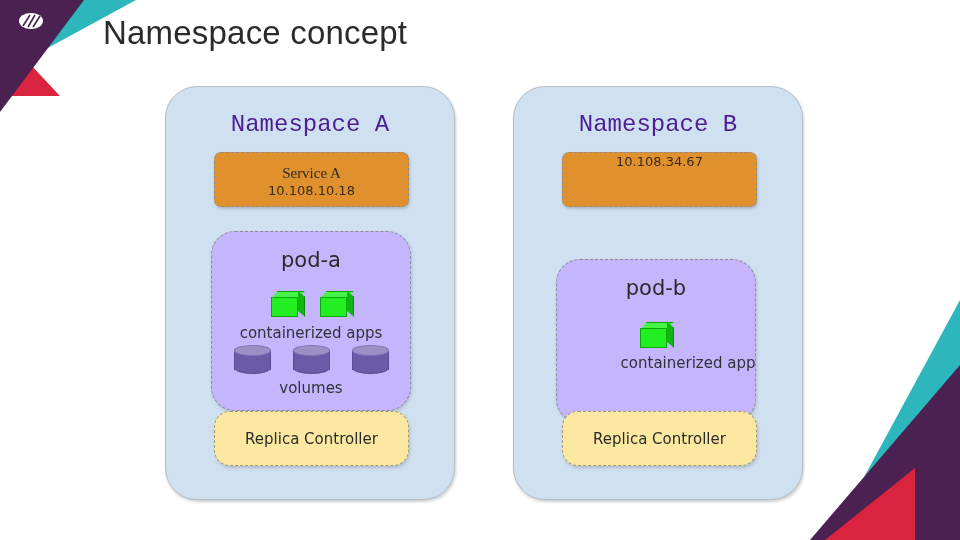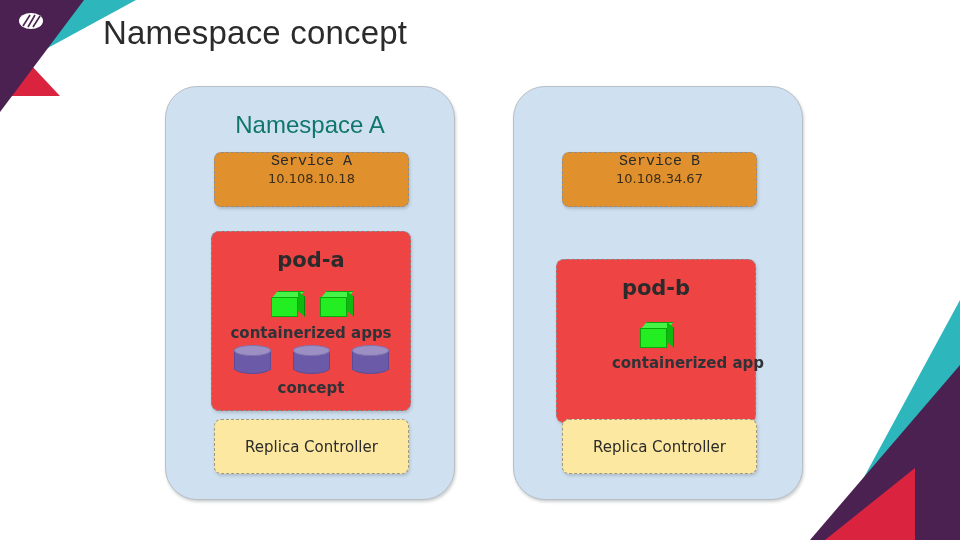--- a/index.html
+++ b/index.html
@@ -60,46 +60,45 @@
     position:absolute;top:86px;width:290px;height:414px;
     background:#CFE0F0;border:1px solid #B7BFC6;border-radius:32px;
     box-shadow:1px 2px 3px rgba(90,95,100,0.30);
     box-sizing:border-box;
   }
   #ns-a{left:165px;}
   #ns-b{left:513px;}
 
   .ns-title{
     position:absolute;top:24px;left:0;width:100%;text-align:center;
-    font-size:24px;font-weight:400;color:#0f766e;
-    font-family:Liberation Sans, sans-serif;
+    font-size:24px;font-weight:400;color:#4c1d95;
+    font-family:Liberation Mono, monospace;
   }
 
   
   .service{
     position:absolute;left:48px;top:65px;width:195px;height:55px;
     background:#E0912E;border:1px dashed #8d8d8d;border-radius:7px;
     box-sizing:border-box;text-align:center;
     box-shadow:1px 2px 3px rgba(90,95,100,0.28);
   }
   .service-name{
-    margin-top:0;font-size:15px;color:#2b2b2b;
-    font-family:Liberation Mono, monospace;
+    margin-top:12px;font-size:15px;color:#2b2b2b;
+    font-family:Liberation Serif, serif;
   }
   .service-ip{
     margin-top:1px;font-size:13px;color:#3a2c18;
     font-family:"DejaVu Sans","Liberation Sans",sans-serif;
   }
 
   
   .pod{
-    position:absolute;background:#ef4444;
-    border:1px dashed #8a8f96;border-radius:8px;box-sizing:border-box;
+    position:absolute;background:#c4b5fd;
+    border:1px dashed #8a8f96;border-radius:24px;box-sizing:border-box;
     box-shadow:1px 2px 3px rgba(90,95,100,0.25);
-    font-weight:bold;
   }
   #pod-a{left:45px;top:144px;width:200px;height:180px;}
   #pod-b{left:42px;top:172px;width:200px;height:164px;}
 
   .pod-title{
     position:absolute;left:0;width:100%;text-align:center;
     font-size:21px;color:#2b2b2b;
     font-family:"DejaVu Sans","Liberation Sans",sans-serif;
   }
   #pod-a .pod-title{top:16px;}
@@ -156,22 +155,22 @@
     border:1px solid #5b4d95;box-sizing:border-box;
   }
   .cyl .top{
     position:absolute;left:0;top:0;width:37px;height:11px;
     background:#9B8FC4;border:1px solid #7f74ae;border-radius:50%/50%;
     box-sizing:border-box;
   }
 
   
   .rc{
-    position:absolute;left:48px;top:332px;width:195px;height:55px;
-    background:#FCE8A0;border:1px dashed #9a9a8a;border-radius:7px;
+    position:absolute;left:48px;top:324px;width:195px;height:55px;
+    background:#FCE8A0;border:1px dashed #9a9a8a;border-radius:16px;
     box-sizing:border-box;text-align:center;line-height:55px;
     font-size:15px;color:#2b2b2b;
     font-family:"DejaVu Sans","Liberation Sans",sans-serif;
     box-shadow:1px 2px 3px rgba(90,95,100,0.25);
   }
 </style>
 </head>
 <body>
 
 <div class="slide">
@@ -230,30 +229,30 @@
           <div class="bottom"></div>
             <div class="body"></div>
             <div class="top"></div>
         </div>
         <div class="cyl">
           <div class="bottom"></div>
             <div class="body"></div>
             <div class="top"></div>
         </div>
       </div>
-      <div class="caption" id="cap-volumes">concept</div>
+      <div class="caption" id="cap-volumes">volumes</div>
     </div>
 
     <div class="rc">Replica Controller</div>
   </div>
 
   <div class="ns" id="ns-b">
+    <div class="ns-title">Namespace B</div>
 
     <div class="service">
-      <div class="service-name">Service B</div>
       <div class="service-ip">10.108.34.67</div>
     </div>
 
     <div class="pod" id="pod-b">
       <div class="pod-title">pod-b</div>
 
       <div class="cube-row">
         <div class="cube">
           <div class="face-top"></div>
             <div class="face-side"></div>

